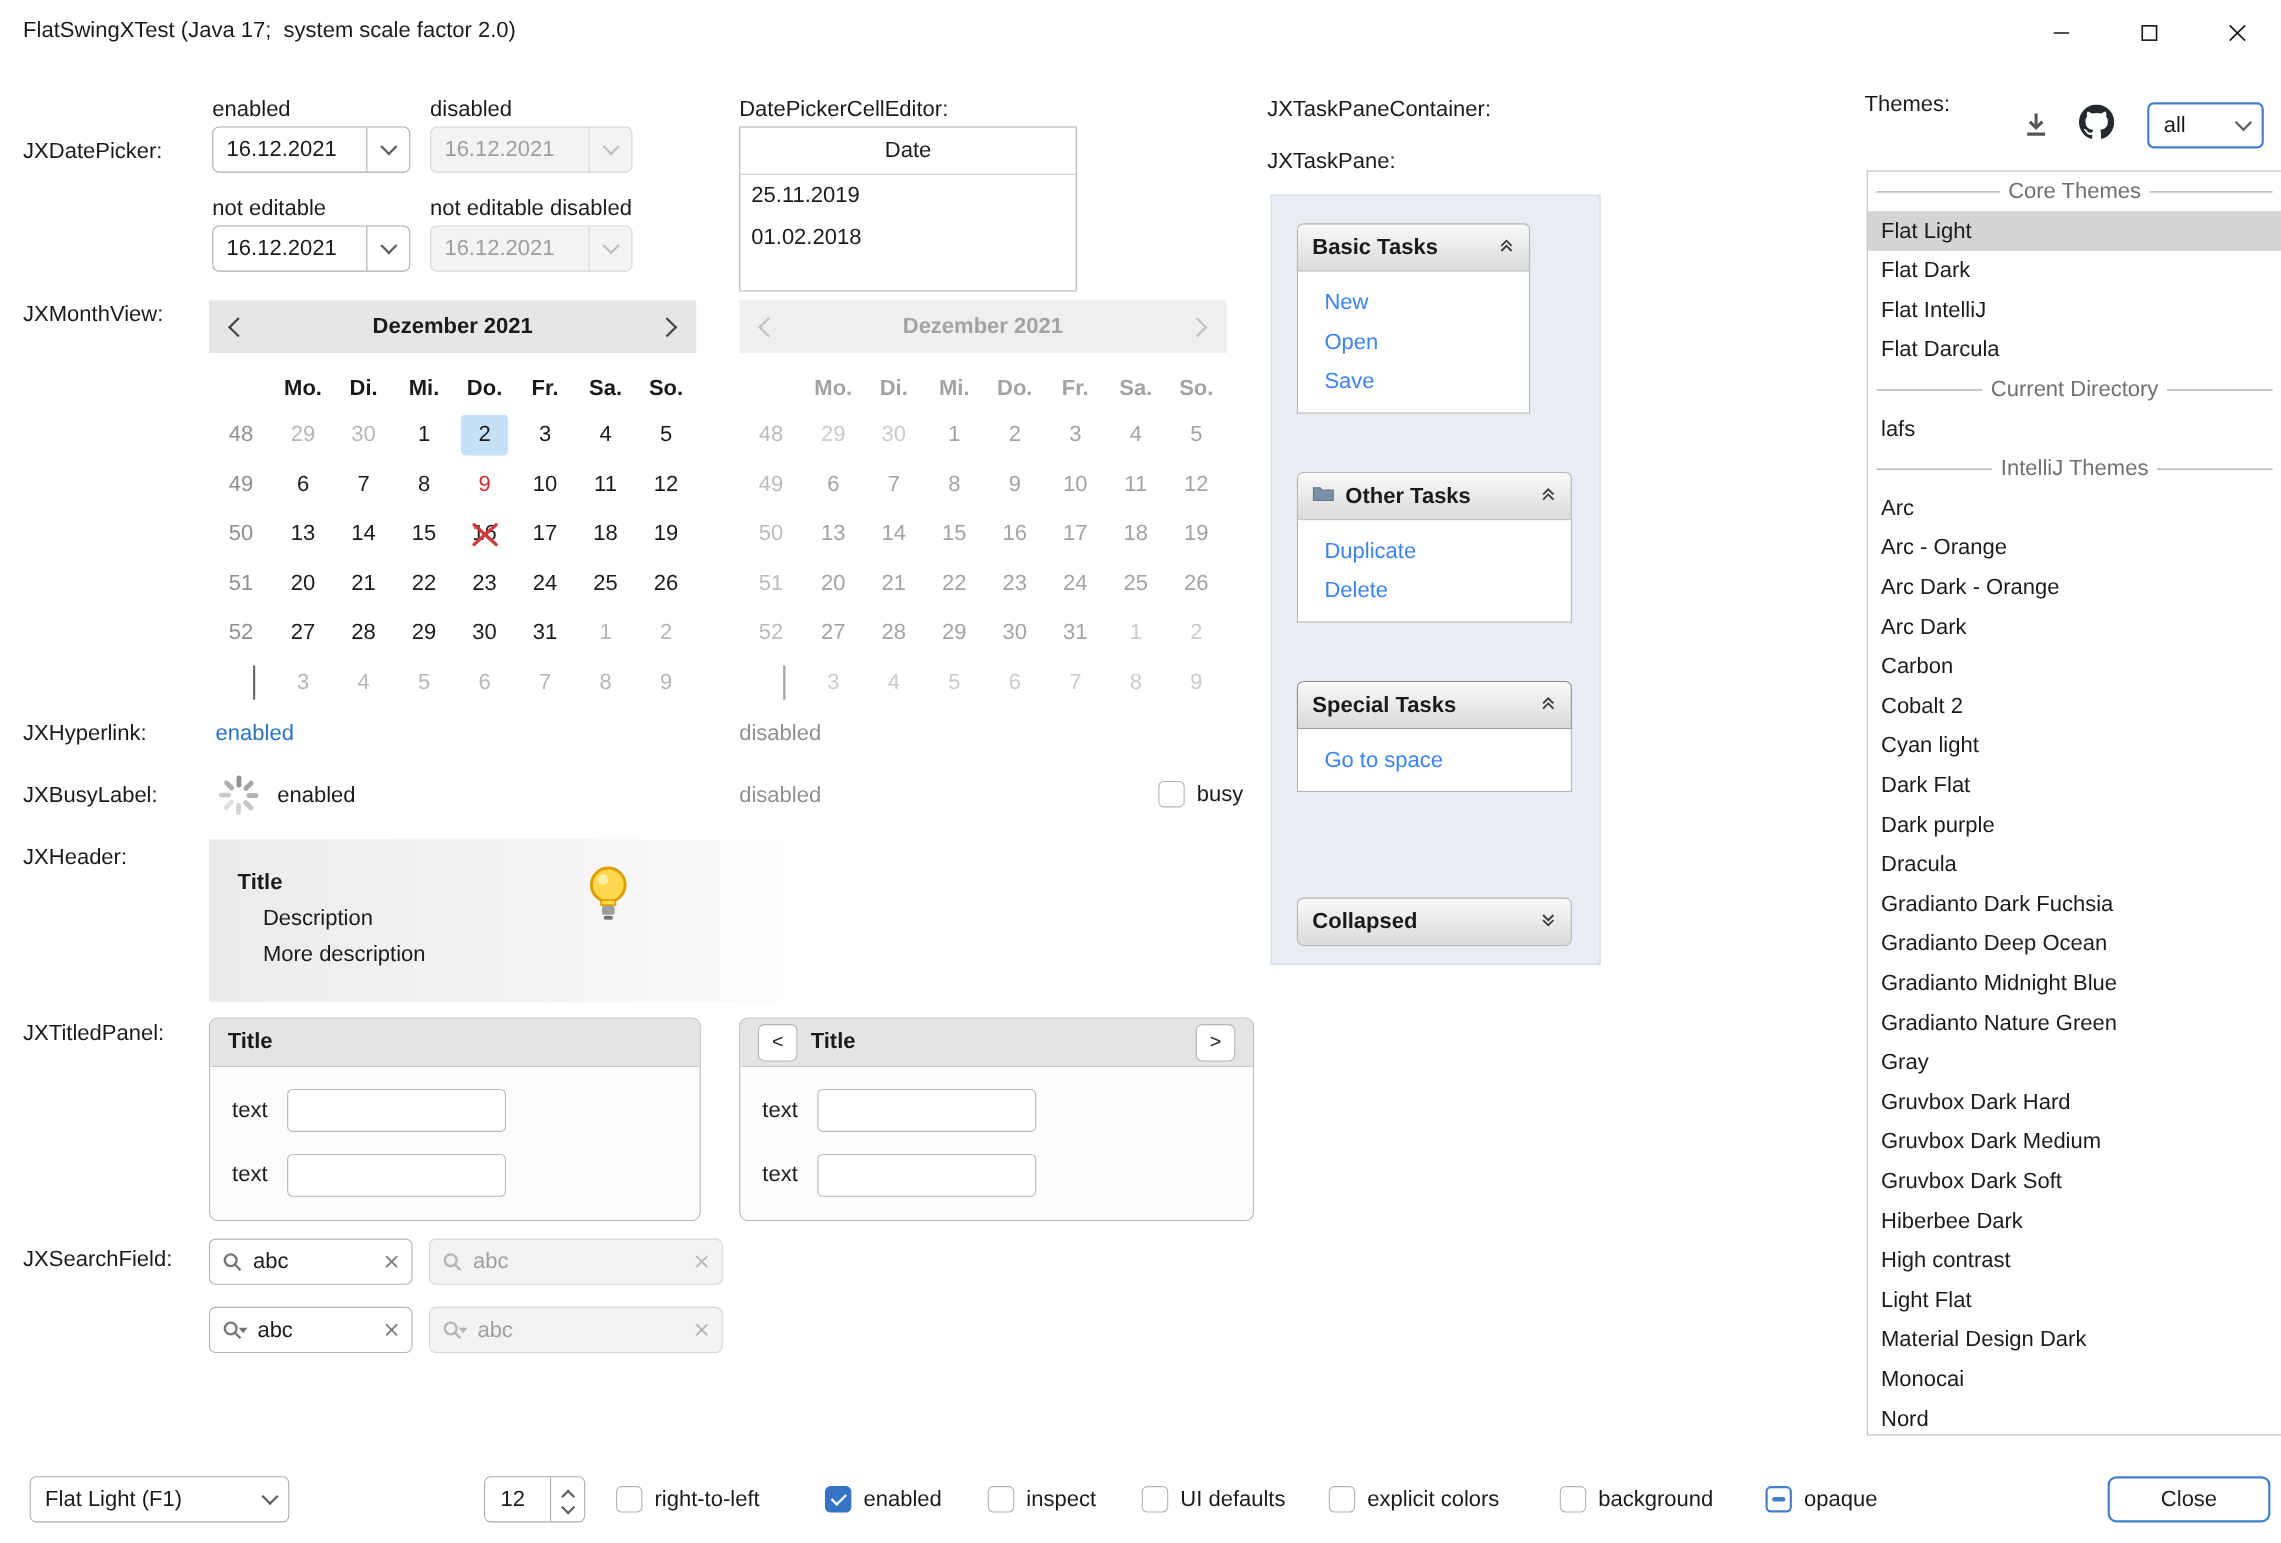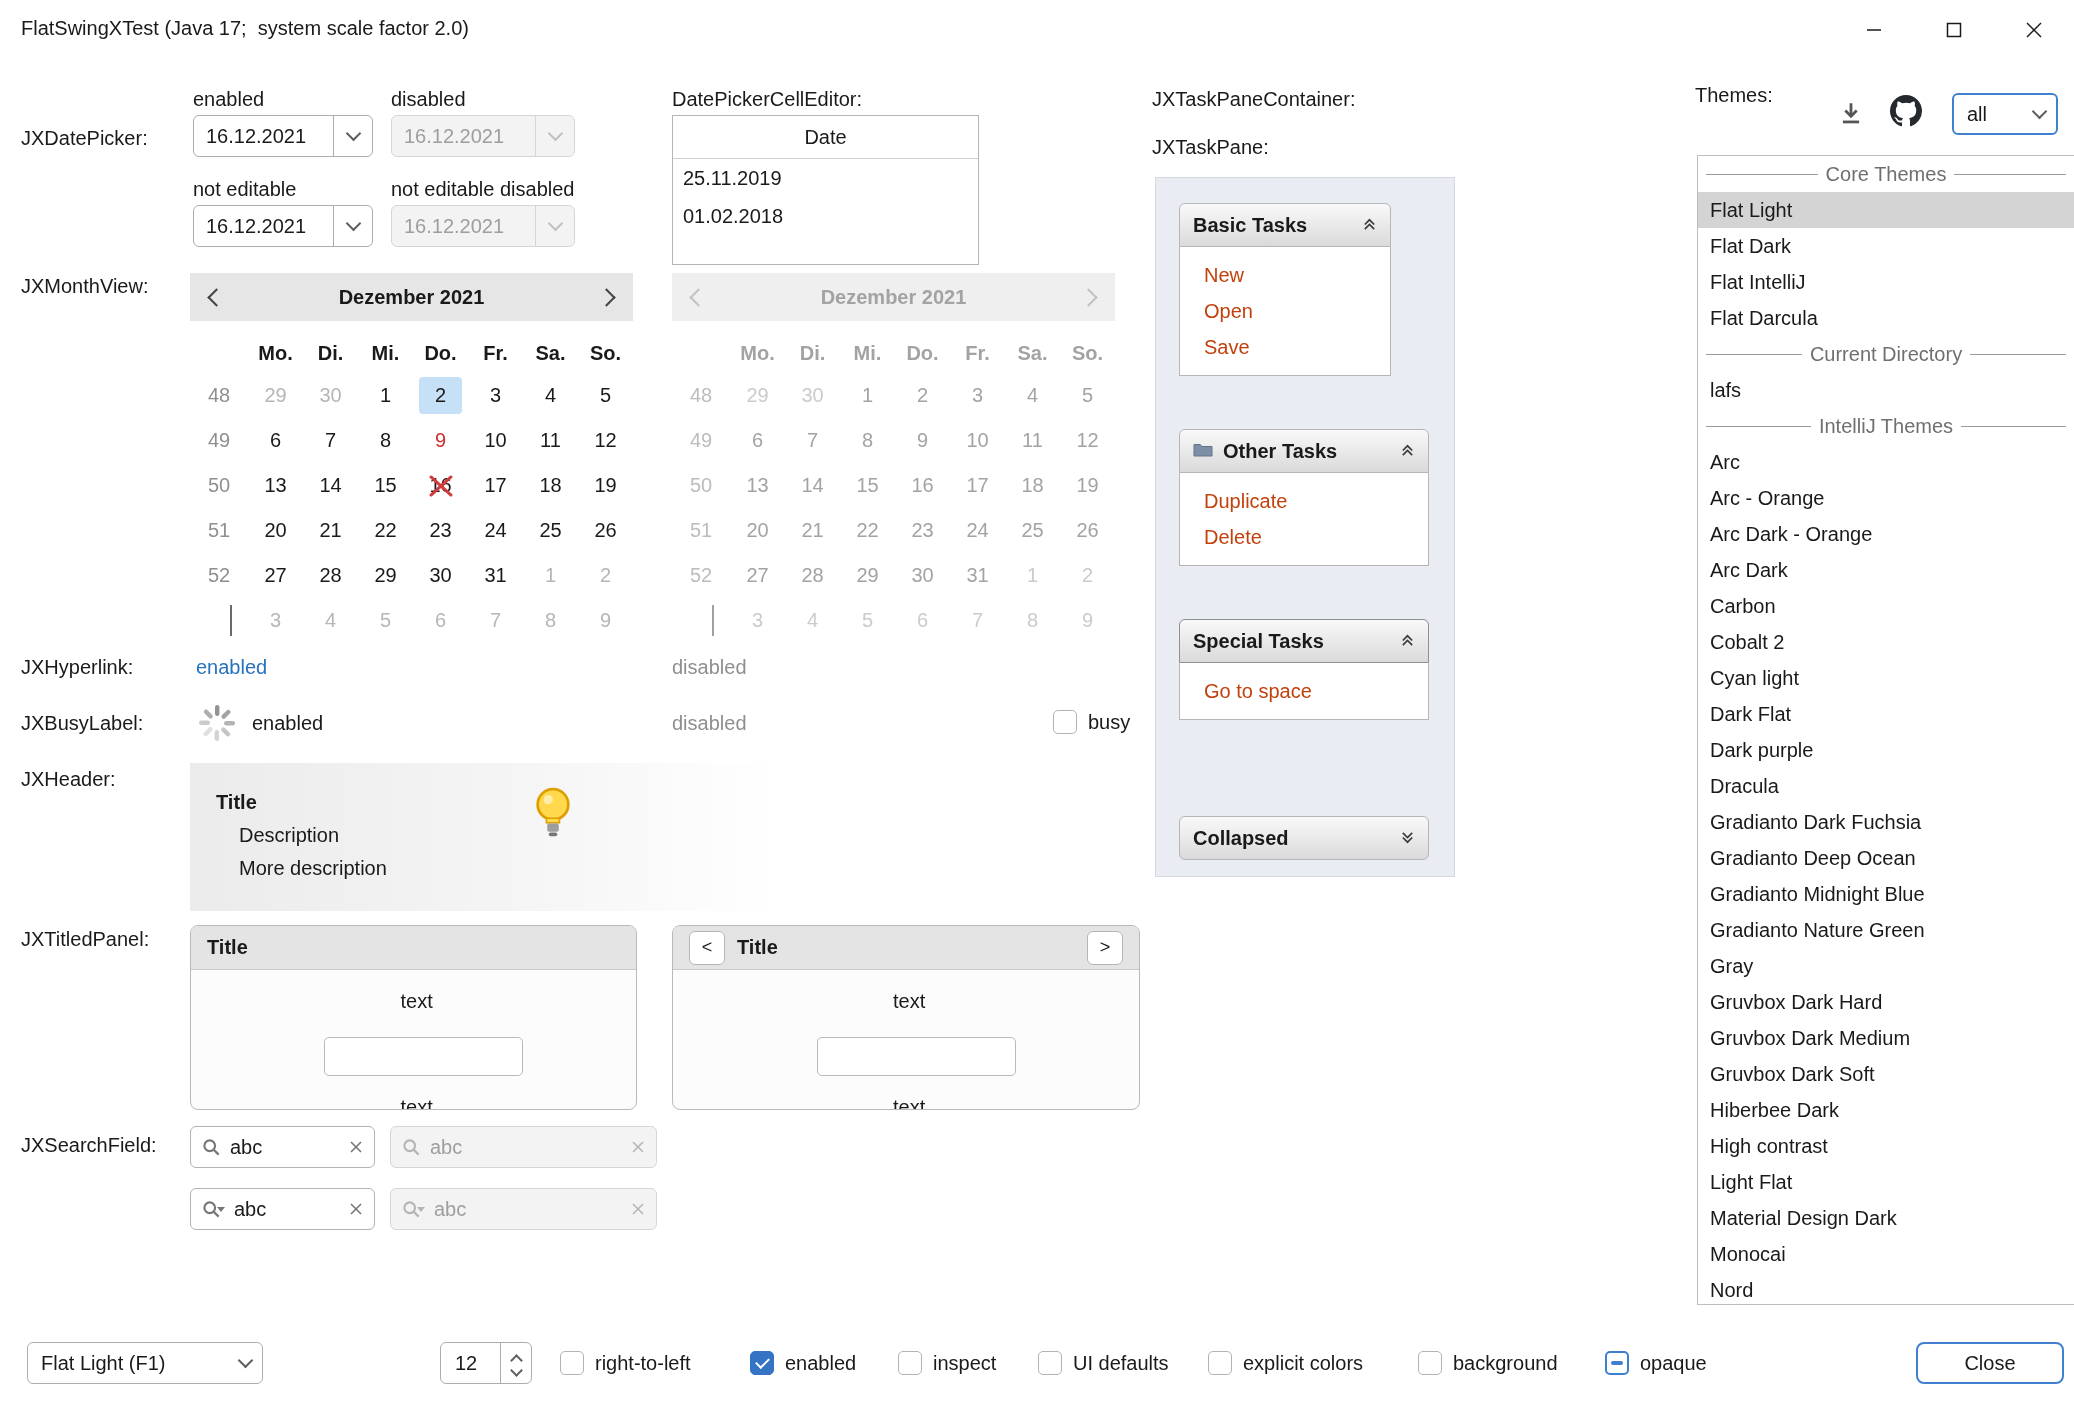--- a/index.html
+++ b/index.html
@@ -59,35 +59,35 @@
   .cal.dis .cell.muted{color:#cbcbcb;}
   .cal.dis .tick::after{background:#a0a0a0;}
   
   .link{color:#2673bf;}
   
   .jxheader{background:linear-gradient(90deg,#ebebeb 0%,#f5f5f5 35%,#ffffff 62%);}
   
   .tpanel{border:1px solid #b9b9b9;border-radius:8px;background:#fcfcfc;overflow:hidden;}
   .tpanel-title{height:44px;background:#e4e4e4;display:flex;align-items:center;gap:12px;padding:0 16px;border-bottom:1px solid #c9c9c9;box-sizing:border-box;}
   .tp-nav{width:34px;height:32px;background:#fff;border:1px solid #b5b5b5;border-radius:6px;display:flex;align-items:center;justify-content:center;font-size:18px;}
-  .trow{display:flex;align-items:center;margin:20px 0 0 20px;gap:24px;flex-direction:column;}
+  .trow{display:flex;align-items:center;margin:20px 0 0 20px;gap:4px;}
   .tlabel{width:46px;}
   .tinput{width:197px;height:37px;background:#fff;border:1px solid #b9b9b9;border-radius:5px;}
   
   .sfield{display:flex;align-items:center;gap:9px;border:1px solid #b3b3b3;border-radius:6px;background:#fff;padding:0 11px;}
   .sfield .sval{flex:1;}
   .icon-gray{color:#767676;display:flex;align-items:center;}
   .sfield.dis .icon-gray{color:#b5b5b5;}
   .s-caret{width:0;height:0;border-left:4px solid transparent;border-right:4px solid transparent;border-top:5px solid currentColor;margin-left:-4px;}
   
   .tp-container{background:#e9edf3;border:1px solid #d4d8df;}
   .pane-title{height:44px;background:linear-gradient(#f9f9f9,#dadada);border:1px solid #b6b6b6;border-radius:6px 6px 0 0;display:flex;align-items:center;gap:10px;padding:0 13px;font-weight:bold;box-sizing:border-box;}
   .pane.closed .pane-title{border-radius:6px;margin-top:44px;}
   .pane-body{background:#fff;border:1px solid #b6b6b6;border-top:none;padding:10px 0;}
-  .pane-link{color:#c2410c;line-height:36px;padding:0 24px;}
+  .pane-link{color:#3b82f6;line-height:36px;padding:0 24px;}
   .grow{flex:1;}
   
   .themes-list{border:1px solid #bdbdbd;background:#fff;overflow:hidden;}
   .t-item{height:36px;line-height:36px;padding-left:12px;white-space:nowrap;}
   .t-item.selected{background:#d4d4d4;}
   .t-sep{height:36px;display:flex;align-items:center;gap:8px;padding:0 8px;color:#6f6f6f;white-space:nowrap;}
   .t-sep .line{flex:1;height:1px;background:#9a9a9a;min-width:20px;}
   
   .check{position:absolute;display:flex;align-items:center;gap:11px;height:42px;}
   .cb{width:24px;height:24px;border:1.6px solid #b3b3b3;border-radius:5px;background:#fff;box-sizing:border-box;display:flex;align-items:center;justify-content:center;flex:0 0 24px;}

